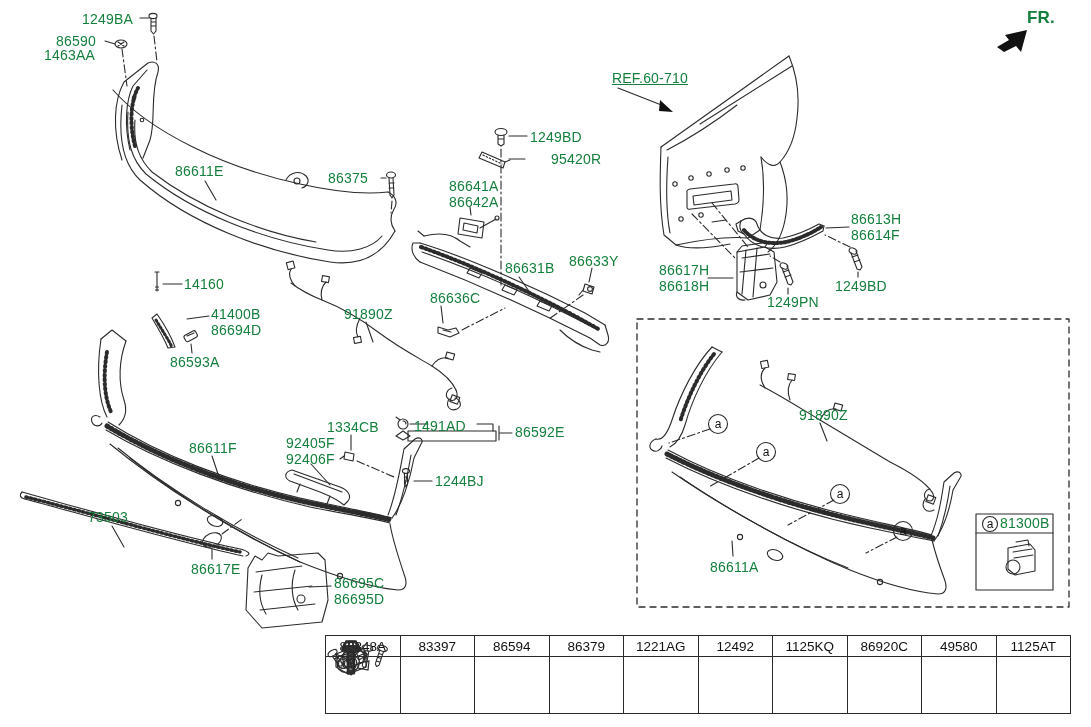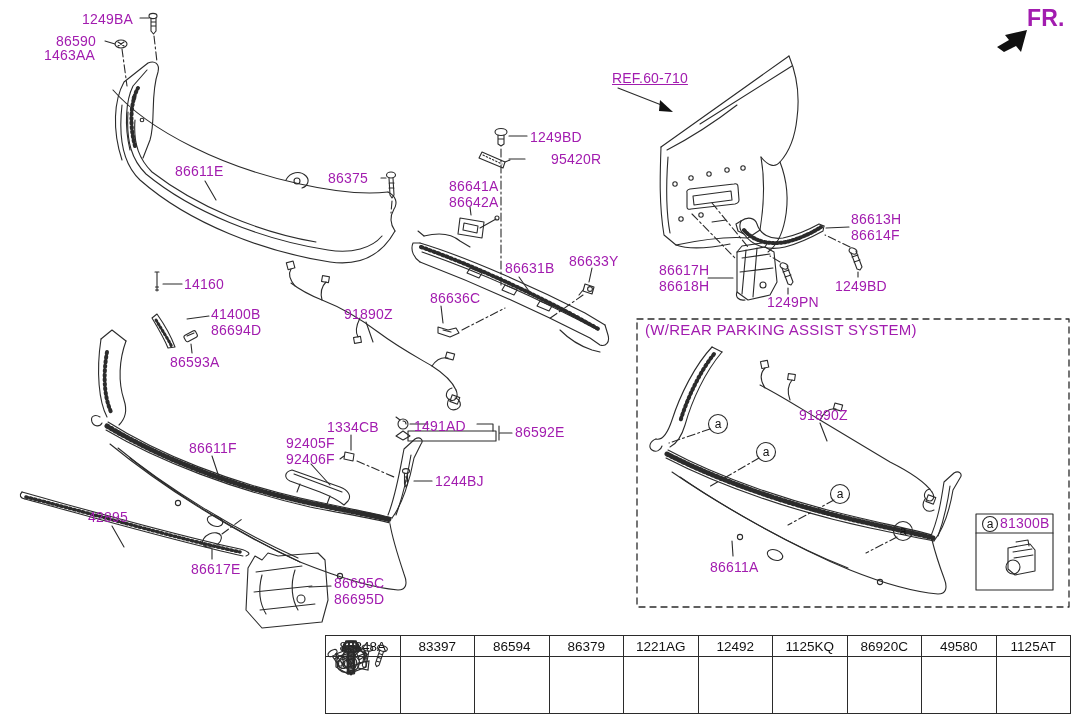--- a/index.html
+++ b/index.html
@@ -1,22 +1,22 @@
 <!DOCTYPE html>
 <html><head>
 <meta charset="utf-8">
 <style>
   html,body{margin:0;padding:0;background:#fff;}
   #stage{position:relative;width:1091px;height:727px;background:#fff;overflow:hidden;
          font-family:"Liberation Sans",sans-serif;color:#111;}
   #stage svg{position:absolute;left:0;top:0;}
-  .lbl{position:absolute;font-size:14px;line-height:16px;white-space:nowrap;color:#a21caf;letter-spacing:.2px;}
+  .lbl{position:absolute;font-size:14px;line-height:16px;white-space:nowrap;color:#15803d;letter-spacing:.2px;}
   .lbl.stack div{height:16px;}
   .ref{text-decoration:underline;}
-  .fr{font-weight:bold;font-size:23px;}
+  .fr{font-weight:bold;font-size:17px;}
   .boxtitle{font-size:15px;letter-spacing:.3px;}
   .ptable{position:absolute;left:325px;top:635px;width:746px;height:78px;border-collapse:collapse;table-layout:fixed;}
   .ptable th,.ptable td{border:1.3px solid #2b2b2b;padding:0;text-align:center;vertical-align:middle;}
   .ptable th{height:20px;font-size:13.5px;font-weight:normal;}
   .ptable td{height:56px;}
   .ptable svg{position:static;display:inline-block;vertical-align:middle;}
 </style>
 </head>
 <body>
 
@@ -370,27 +370,26 @@
 <div class="lbl" style="left:344px;top:306px">91890Z</div>
 <div class="lbl" style="left:327px;top:419px">1334CB</div>
 <div class="lbl" style="left:414px;top:418px">1491AD</div>
 <div class="lbl" style="left:515px;top:424px">86592E</div>
 <div class="lbl stack" style="left:286px;top:435px">
   <div>92405F</div>
   <div>92406F</div>
 </div>
 <div class="lbl" style="left:189px;top:440px">86611F</div>
 <div class="lbl" style="left:435px;top:473px">1244BJ</div>
-<div class="lbl" style="left:88px;top:509px">42895</div>
+<div class="lbl" style="left:88px;top:509px">73503</div>
 <div class="lbl" style="left:191px;top:561px">86617E</div>
 <div class="lbl stack" style="left:334px;top:575px">
   <div>86695C</div>
   <div>86695D</div>
 </div>
-<div class="lbl boxtitle" style="left:645px;top:322px">(W/REAR PARKING ASSIST SYSTEM)</div>
 <div class="lbl" style="left:799px;top:407px">91890Z</div>
 <div class="lbl" style="left:710px;top:559px">86611A</div>
 <div class="lbl" style="left:1000px;top:515px">81300B</div>
 
 <table class="ptable">
   <thead>
     <tr>
       <th>86848A</th>
       <th>83397</th>
       <th>86594</th>

